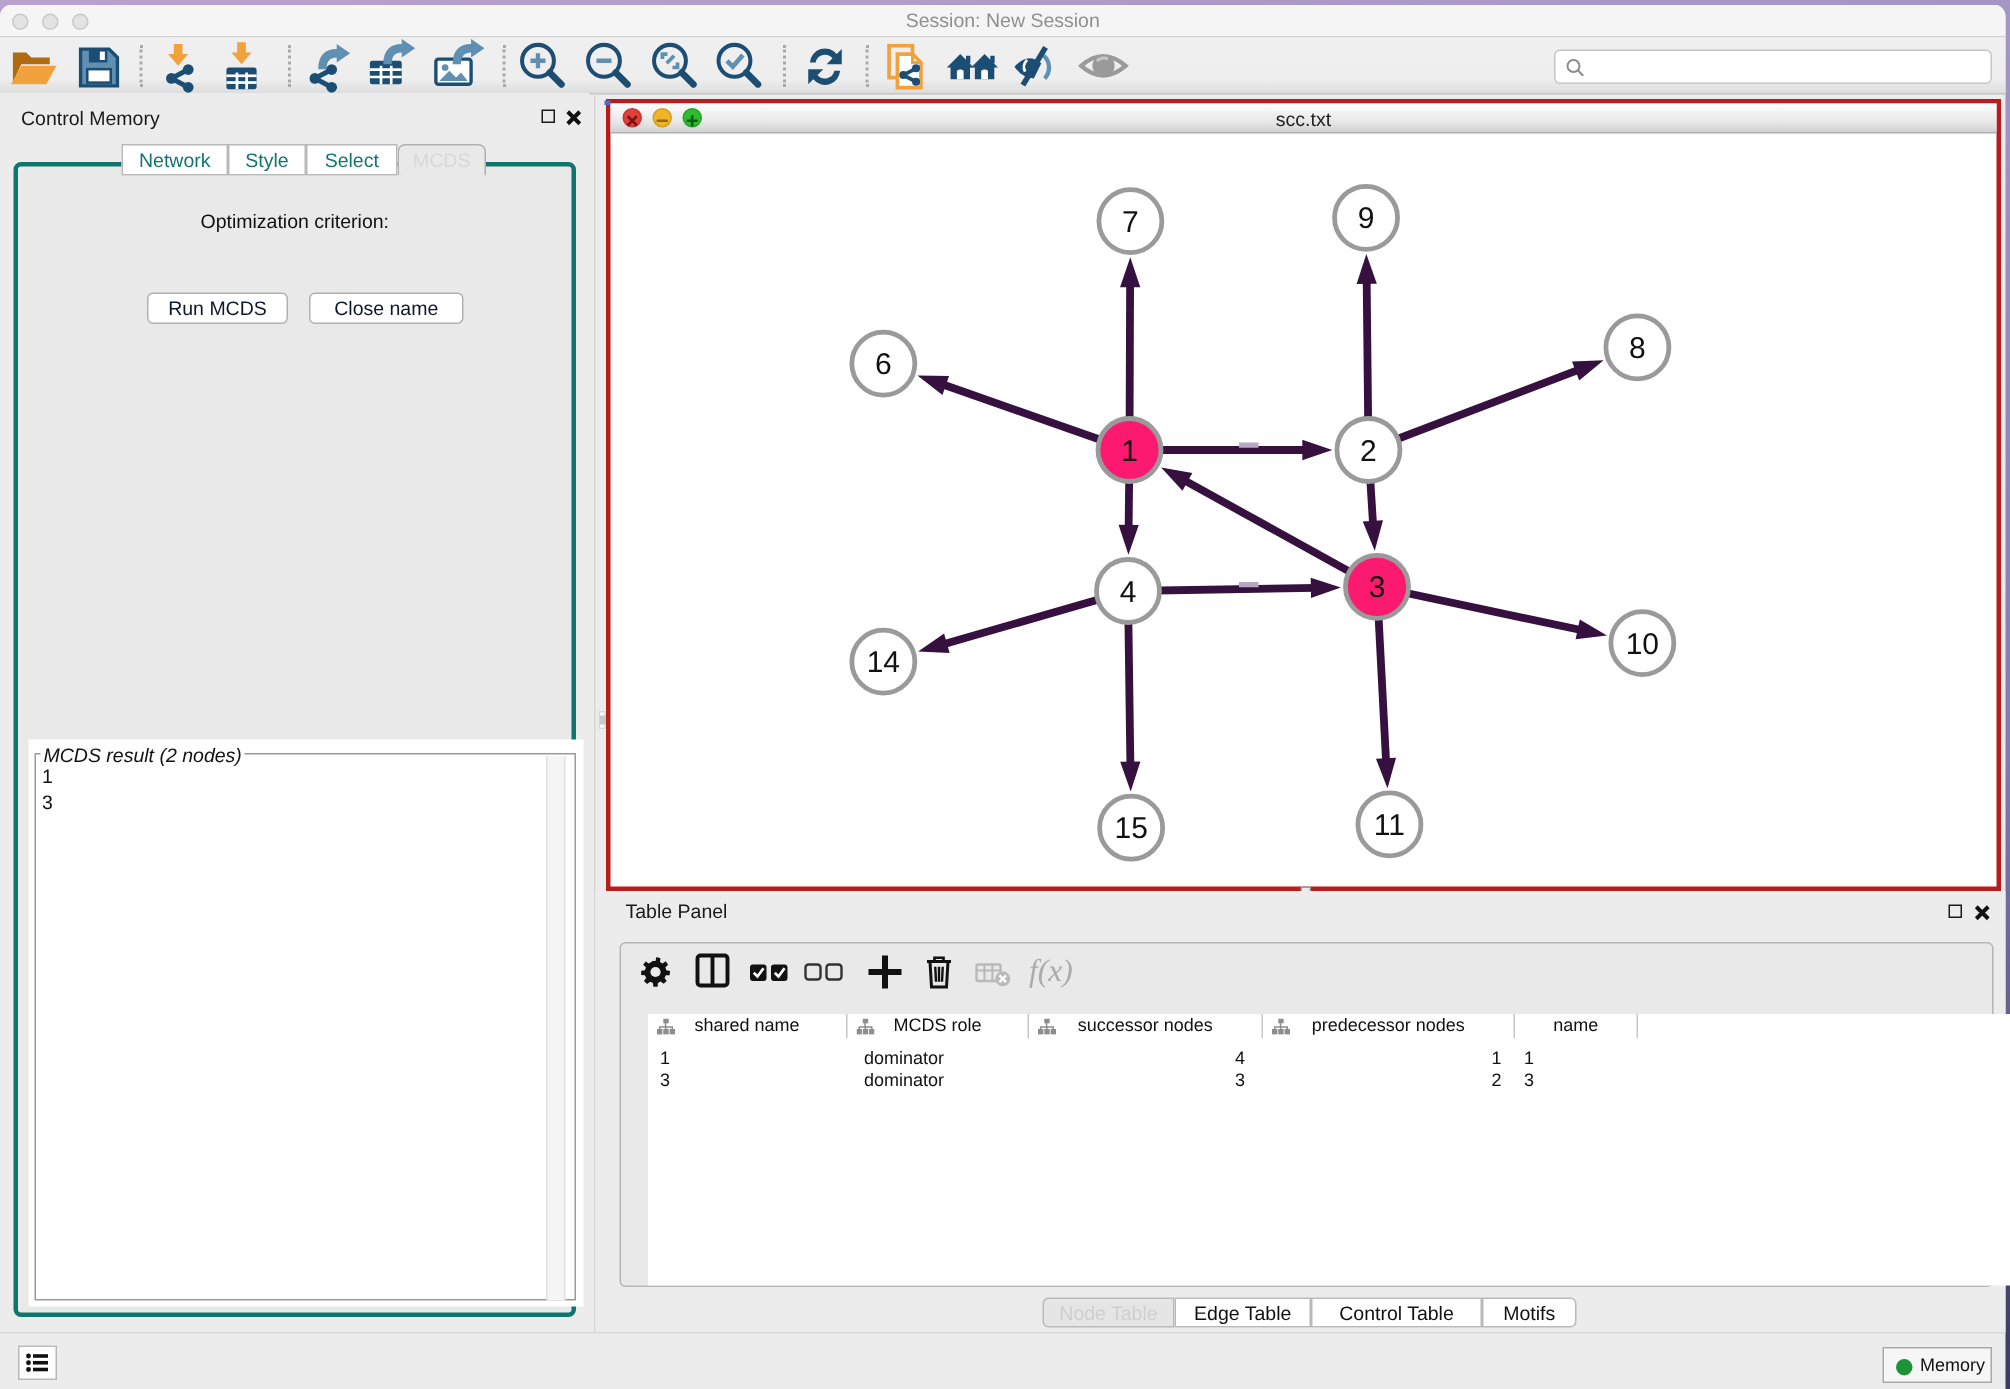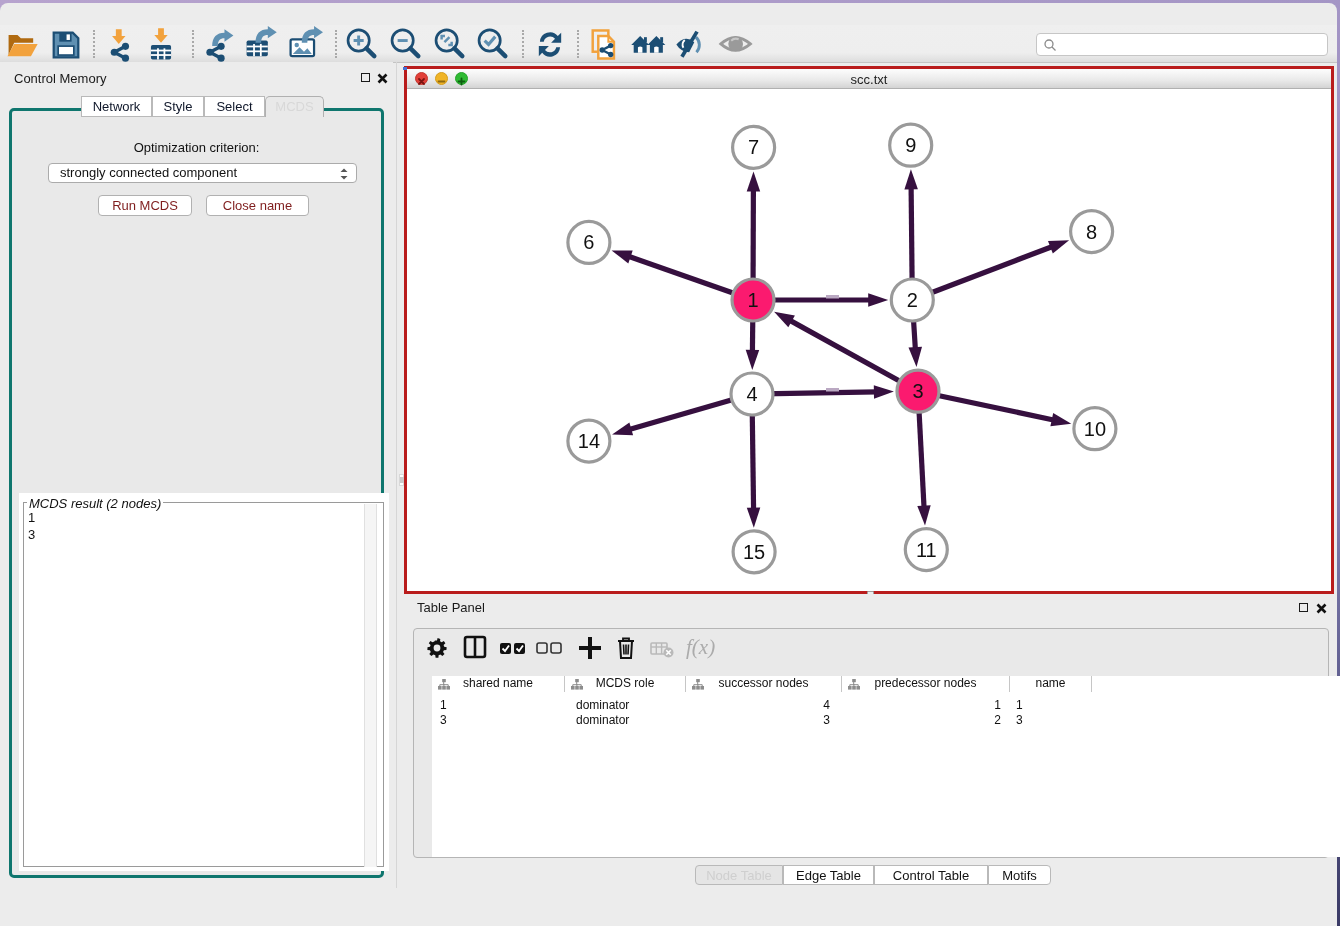--- a/index.html
+++ b/index.html
@@ -17,27 +17,27 @@
 .tbi { position:absolute; top:0; }
 #search { position:absolute; left:1036px; top:8px; width:292px; height:23px; background:#fff; border:1px solid #c6c6c6; border-radius:4px; }
 #search svg { position:absolute; left:6px; top:4px; }
 
 #cpanel { position:absolute; left:0; top:59px; width:393px; height:826px; background:#ececec; }
 #cpanel-head { position:absolute; left:0; top:0; width:100%; height:32px; }
 .phead-title { position:absolute; left:14px; top:9px; font-size:13px; color:#1a1a1a; }
 .phead-max { position:absolute; width:9px; height:9px; border:1.5px solid #1a1a1a; background:transparent; }
 .phead-close { position:absolute; font-size:14px; font-weight:bold; color:#111; }
 #cp-tabs { position:absolute; left:81px; top:34px; height:21px; z-index:3; }
-.cptab { position:absolute; top:0; height:21px; background:#fff; border:1px solid #b9b9b9; font-size:13px; text-align:center; line-height:19px; color:#0f172a; }
+.cptab { position:absolute; top:0; height:21px; background:#fff; border:1px solid #b9b9b9; font-size:13px; text-align:center; line-height:19px; color:#0f766e; }
 .cptab.sel { background:#e9e9e9; border-radius:5px 5px 0 0; border:1px solid #b0b0b0; border-bottom:none; color:#d8d8d8; }
 #cp-box { position:absolute; left:9px; top:46px; width:375px; height:770px; background:#e9e9e9; border:3px solid #0f766e; border-radius:5px; }
 #opt-label { position:absolute; left:0; top:29px; width:100%; text-align:center; font-size:13px; color:#111; }
 #combo { position:absolute; left:36px; top:52px; width:309px; height:20px; background:#fff; border:1px solid #ababab; border-radius:4px; font-size:13px; line-height:18px; padding-left:11px; color:#111; }
 #combo svg { position:absolute; right:5px; top:2px; }
-.btn { position:absolute; height:21px; background:#fff; border:1px solid #b1b1b1; border-radius:4px; font-size:13px; text-align:center; line-height:19px; color:#7f1d1d; }
+.btn { position:absolute; height:21px; background:#fff; border:1px solid #b1b1b1; border-radius:4px; font-size:13px; text-align:center; line-height:19px; color:#0f172a; }
 
 #result-white { position:absolute; left:7px; top:382px; width:370px; height:378px; background:#fff; }
 #result-fs { position:absolute; left:4px; top:9px; width:361px; height:365px; border:1px solid #9a9a9a; }
 #result-fs-label { position:absolute; left:3px; top:-7px; background:#fff; font-size:13px; color:#111; padding:0 2px;font-style:italic; }
 #result-text { position:absolute; left:4px; top:6px; font-size:13px; line-height:17px; color:#111; }
 #result-sb { position:absolute; right:6px; top:1px; width:13px; height:363px; background:#f5f5f5; border-left:1px solid #e0e0e0; border-right:1px solid #e0e0e0; }
 
 #vsplit { position:absolute; left:396px; top:59px; width:1px; height:826px; background:#d6d6d6; }
 
 #netwin { position:absolute; left:404px; top:63px; width:930px; height:528px; background:#fff; border:3px solid #b91c1c; }
@@ -59,20 +59,26 @@
 
 #statusbar { position:absolute; left:0; top:885px; width:100%; height:35px; border-top:1px solid #d8d8d8; }
 #listbtn { position:absolute; left:12px; top:8px; width:26px; height:23px; background:#fdfdfd; border:1px solid #b9b9b9; }
 #membtn { position:absolute; left:1255px; top:9px; width:73px; height:24px; background:#f6f6f6; border:1px solid #a9a9a9; font-size:12px; color:#111; }
 #membtn .dot { position:absolute; left:8px; top:6.5px; width:11px; height:11px; border-radius:50%; background:#1d9336; }
 #membtn .mt { position:absolute; left:24px; top:4px; }
 </style>
 </head>
 <body>
 <div id="win">
+  <div id="titlebar">
+    <div class="tl t1"></div>
+      <div class="tl t2"></div>
+      <div class="tl t3"></div>
+    <div id="wtitle">Session: New Session</div>
+  </div>
   <div id="toolbar">
     <div class="tbsep" style="left:93px;"></div>
       <div class="tbsep" style="left:192px;"></div>
       <div class="tbsep" style="left:335px;"></div>
       <div class="tbsep" style="left:522px;"></div>
       <div class="tbsep" style="left:577px;"></div>
       <div class="tbi" style="left:3px; top:1px; width:38px; height:38px;"><svg width="38" height="38" viewBox="0 0 34 34">
           <path d="M5 8 L13 8 L16 11 L27 11 L27 15 L10 15 L5 26 Z" fill="#b06a10"></path>
 <path d="M10 16 L31 16 L25 27 L4 27 Z" fill="#f2a23d"></path>
         </svg></div>
@@ -203,24 +209,20 @@
   <div id="cpanel">
     <div id="cpanel-head">
       <div class="phead-title">Control Memory</div>
       <div class="phead-max" style="left:361px; top:11px;"></div>
       <div class="phead-close" style="left:377px; top:9px;"><svg width="11" height="11" viewBox="0 0 11 11">
             <path d="M1.5 1.5 L9.5 9.5 M9.5 1.5 L1.5 9.5" stroke="#111" stroke-width="2.6"></path>
           </svg></div>
     </div>
     <div id="cp-box">
       <div id="opt-label">Optimization criterion:</div>
-      <div id="combo">strongly connected component<svg width="14" height="16" viewBox="0 0 14 16">
-            <path d="M3.5 6 L7 2.5 L10.5 6 Z" fill="#555"></path>
-            <path d="M3.5 10 L7 13.5 L10.5 10 Z" fill="#555"></path>
-          </svg></div>
       <div class="btn" style="left:86px; top:84px; width:94px;">Run MCDS</div>
       <div class="btn" style="left:194px; top:84px; width:103px;">Close name</div>
       <div id="result-white">
         <div id="result-fs">
           <div id="result-fs-label">MCDS result (2 nodes)</div>
           <div id="result-text">1<br>3</div>
           <div id="result-sb"></div>
         </div>
       </div>
     </div>
@@ -413,13 +415,29 @@
           <div class="td" style="left:584px; top:36px;">3</div>
       </div>
     </div>
     <div id="tp-tabs">
       <div class="ttab" style="left:0; width:88px; background:#e5e5e5; color:#cfcfcf; border-radius:4px 0 0 4px;">Node Table</div>
       <div class="ttab" style="left:88px; width:91px;">Edge Table</div>
       <div class="ttab" style="left:179px; width:114px;">Control Table</div>
       <div class="ttab" style="left:293px; width:63px; border-radius:0 4px 4px 0;">Motifs</div>
     </div>
   </div>
+  <div id="statusbar">
+    <div id="listbtn"><svg width="24" height="21" viewBox="0 0 24 21">
+          <g fill="#111">
+            <circle cx="6" cy="6" r="1.6"></circle>
+            <circle cx="6" cy="10.5" r="1.6"></circle>
+            <circle cx="6" cy="15" r="1.6"></circle>
+            <rect x="9" y="4.8" width="10" height="2.4"></rect>
+            <rect x="9" y="9.3" width="10" height="2.4"></rect>
+            <rect x="9" y="13.8" width="10" height="2.4"></rect>
+          </g>
+        </svg></div>
+    <div id="membtn">
+        <div class="dot"></div>
+        <div class="mt">Memory</div>
+      </div>
+  </div>
 </div>
 
 </body></html>

